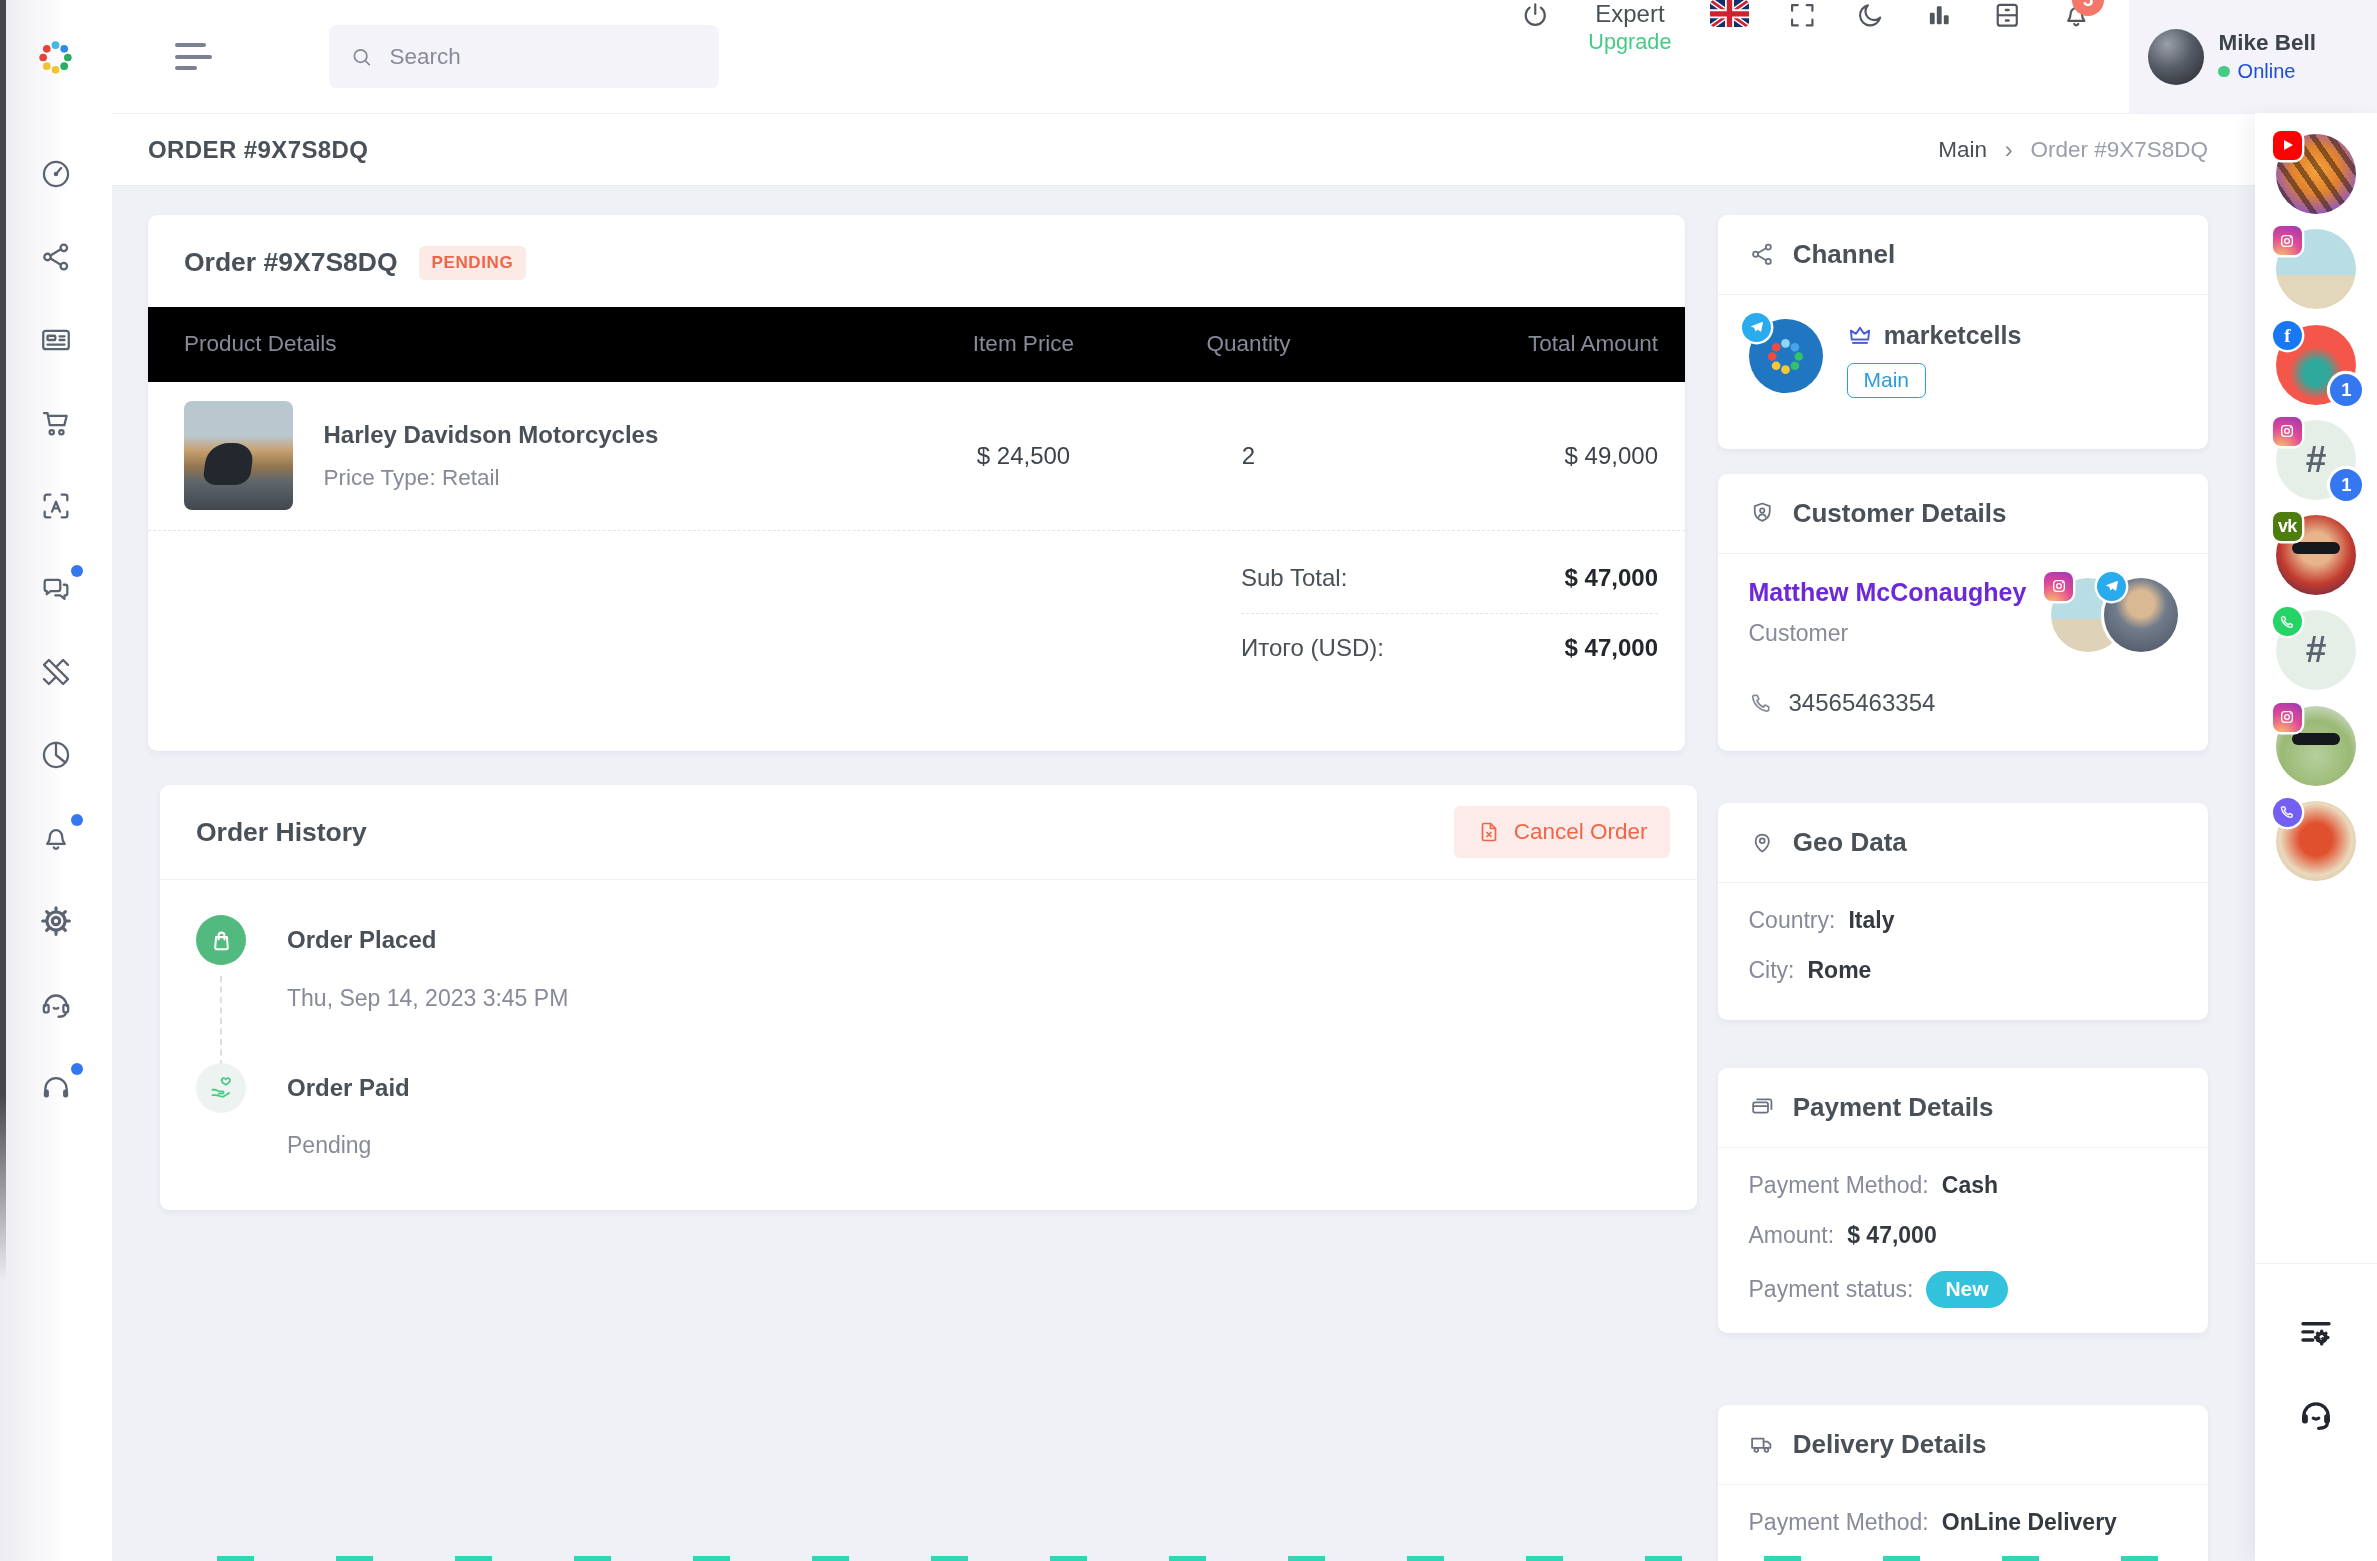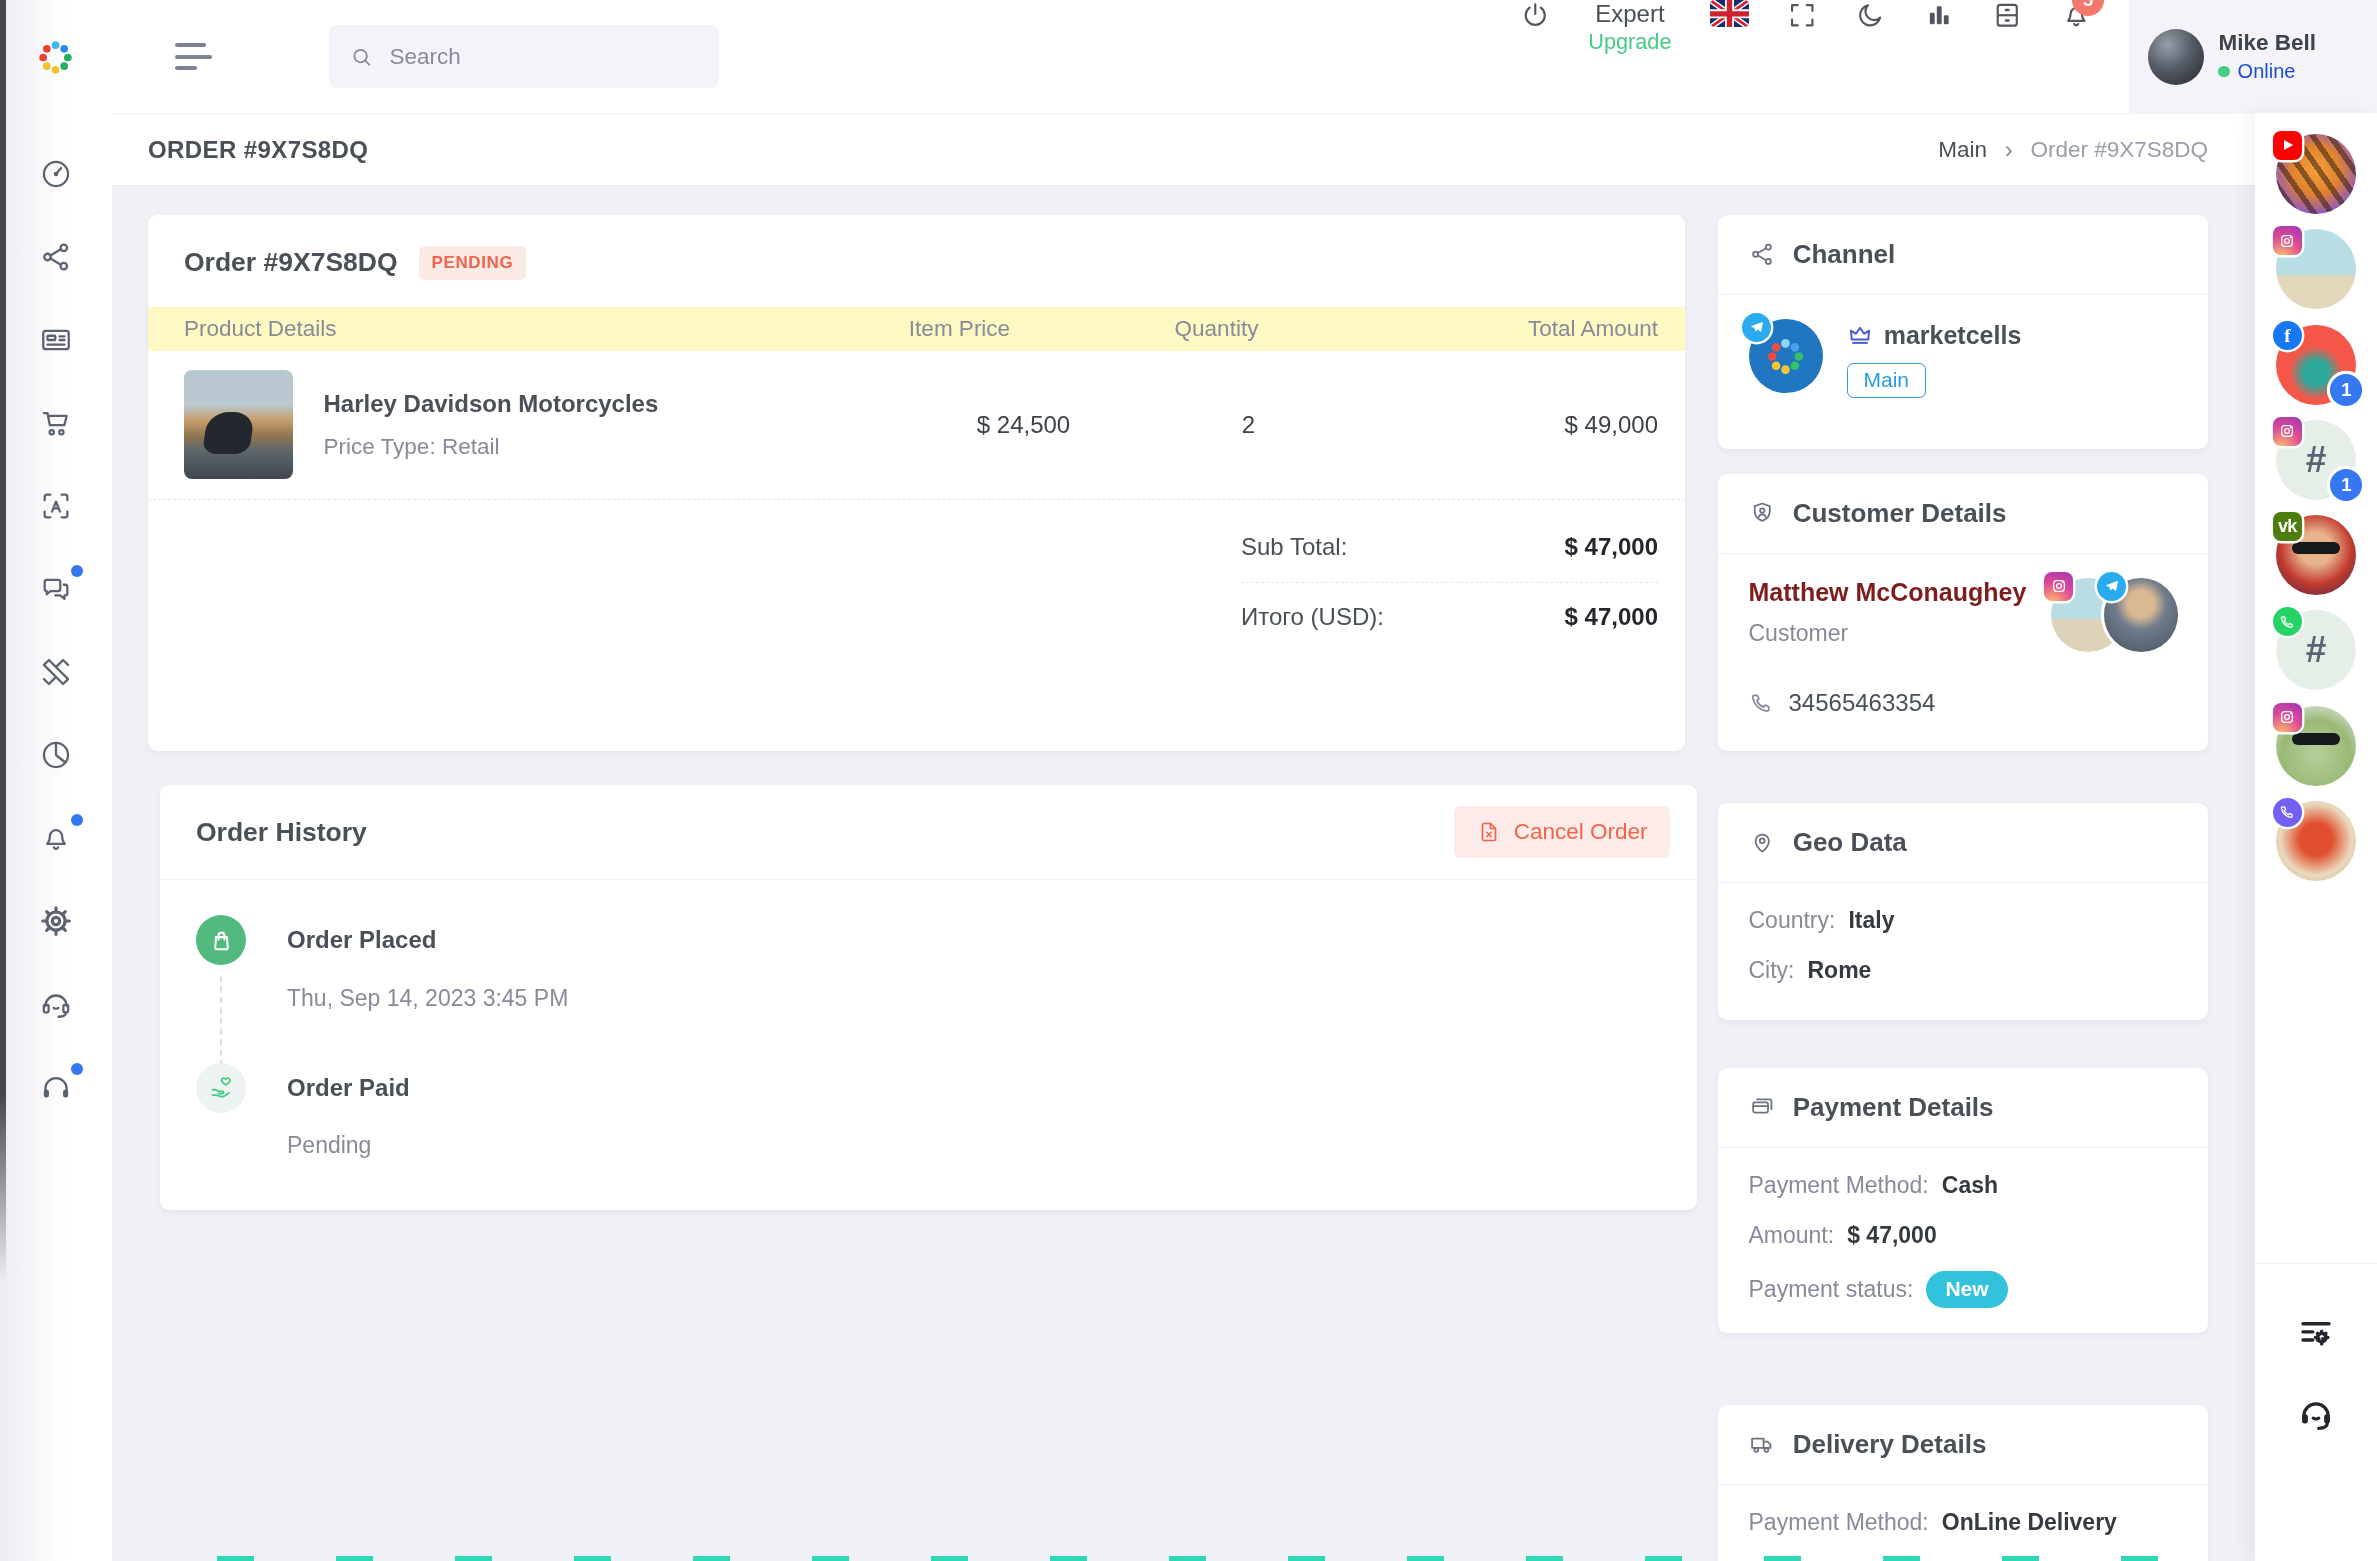--- a/index.html
+++ b/index.html
@@ -65,21 +65,21 @@
   
   .card{position:absolute;background:#fff;border-radius:9.6px;box-shadow:0 2.4px 6.4px rgba(40,44,52,.05);}
 
   
   .order-card{left:148px;top:215px;width:1537px;height:536px;}
   .oc-head{display:flex;align-items:center;gap:21px;padding:30.5px 36px 27px;}
   .oc-title{font-size:26.5px;font-weight:700;color:#495057;}
   .badge-pending{background:#fceae6;color:#f06548;font-size:17px;font-weight:700;letter-spacing:0.6px;
     padding:7.2px 13px;border-radius:5.6px;}
   .grid-cols{display:grid;grid-template-columns:1fr 241px 209px 305px;align-items:center;}
-  .thead{background:#fef9c3;height:44px;padding:0 27px 0 36px;color:#878a99;font-size:22.5px;gap:32px;}
+  .thead{background:#000000;height:75px;padding:0 27px 0 36px;color:#878a99;font-size:22.5px;}
   .thead .c2,.trow .c2{text-align:center;}
   .thead .c3,.trow .c3{text-align:center;}
   .thead .c4,.trow .c4{text-align:right;}
   .trow{padding:19px 27px 19px 36px;height:148px;}
   .prod{display:flex;align-items:center;gap:30.5px;}
   .prod-thumb{width:109px;height:109px;border-radius:8px;flex:none;position:relative;overflow:hidden;
     background:linear-gradient(180deg,#b9c7cf 0%,#b9c7cf 32%,#c79e6d 46%,#93764f 60%,#5e666c 74%,#40474e 100%);}
   .prod-thumb::after{content:"";position:absolute;left:21px;top:42px;width:47px;height:42px;border-radius:45% 45% 30% 30%;
     background:#23282e;transform:skewX(-8deg);}
   .prod-name{font-size:24px;font-weight:700;color:#495057;}
@@ -123,21 +123,21 @@
     background:#2076c0;display:flex;align-items:center;justify-content:center;}
   .ch-avatar svg{width:45px;height:45px;}
   .crown-row{display:flex;align-items:center;gap:11.2px;margin-top:1.6px;}
   .crown-row svg{width:26px;height:26px;color:#4a5cd4;}
   .ch-name{font-size:25px;font-weight:700;color:#495057;}
   .badge-main{display:inline-block;margin-top:13px;border:1.6px solid #299cdb;color:#299cdb;font-size:21px;
     padding:4.8px 16px;border-radius:6.4px;}
 
   .customer-card{top:474px;height:277px;}
   .cu-row{display:flex;justify-content:space-between;align-items:flex-start;}
-  .cu-name{font-size:25px;font-weight:700;color:#7f1d1d;}
+  .cu-name{font-size:25px;font-weight:700;color:#6d28d9;}
   .cu-role{font-size:23px;color:#878a99;margin-top:13px;}
   .avatar-group{display:flex;}
   .av{width:74px;height:74px;border-radius:50%;position:relative;flex:none;box-shadow:0 0 0 3.2px #fff;}
   .av+.av{margin-left:-21px;}
   .av.beach{background:linear-gradient(180deg,#b8dde4 0%,#b8dde4 55%,#ded2b8 55%);}
   .av.man{background:radial-gradient(circle at 50% 35%,#d9b894 0%,#d9b894 22%,#717c8c 42%,#47505c 100%);}
   .phone-row{display:flex;align-items:center;gap:16px;margin-top:37px;color:#878a99;}
   .phone-row svg{width:24px;height:24px;}
   .phone-num{font-size:24px;color:#495057;}
 

